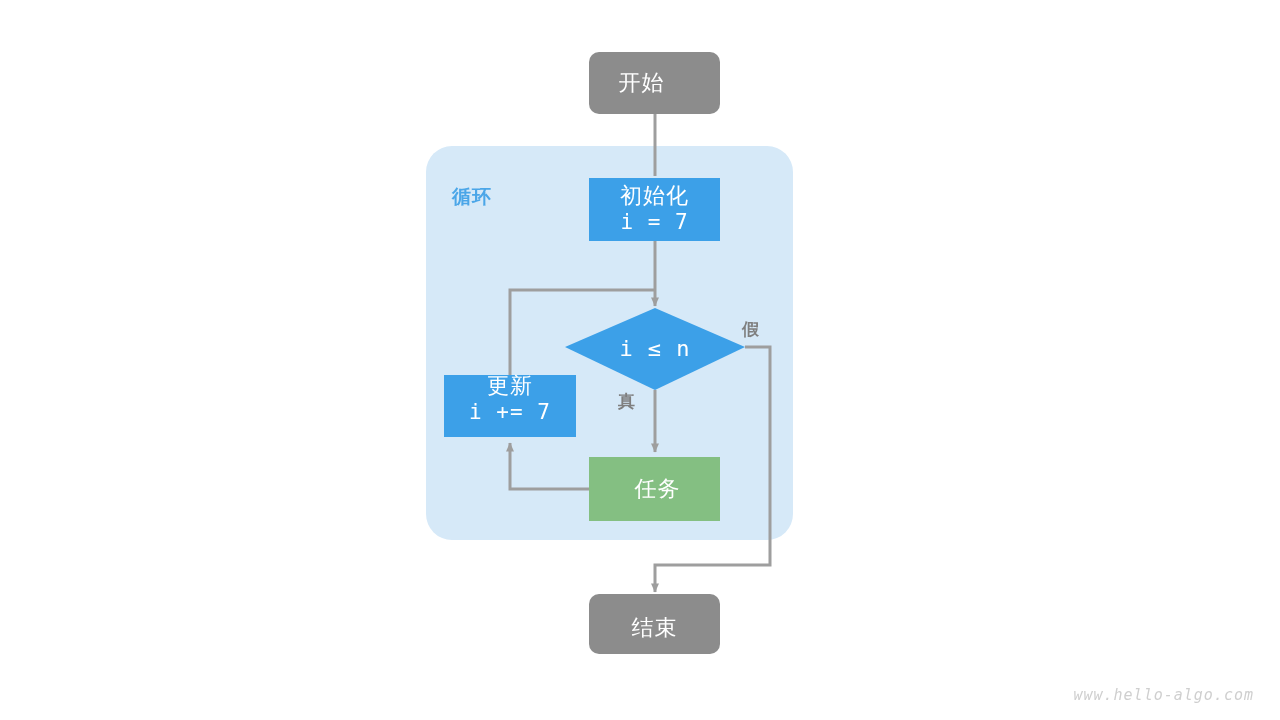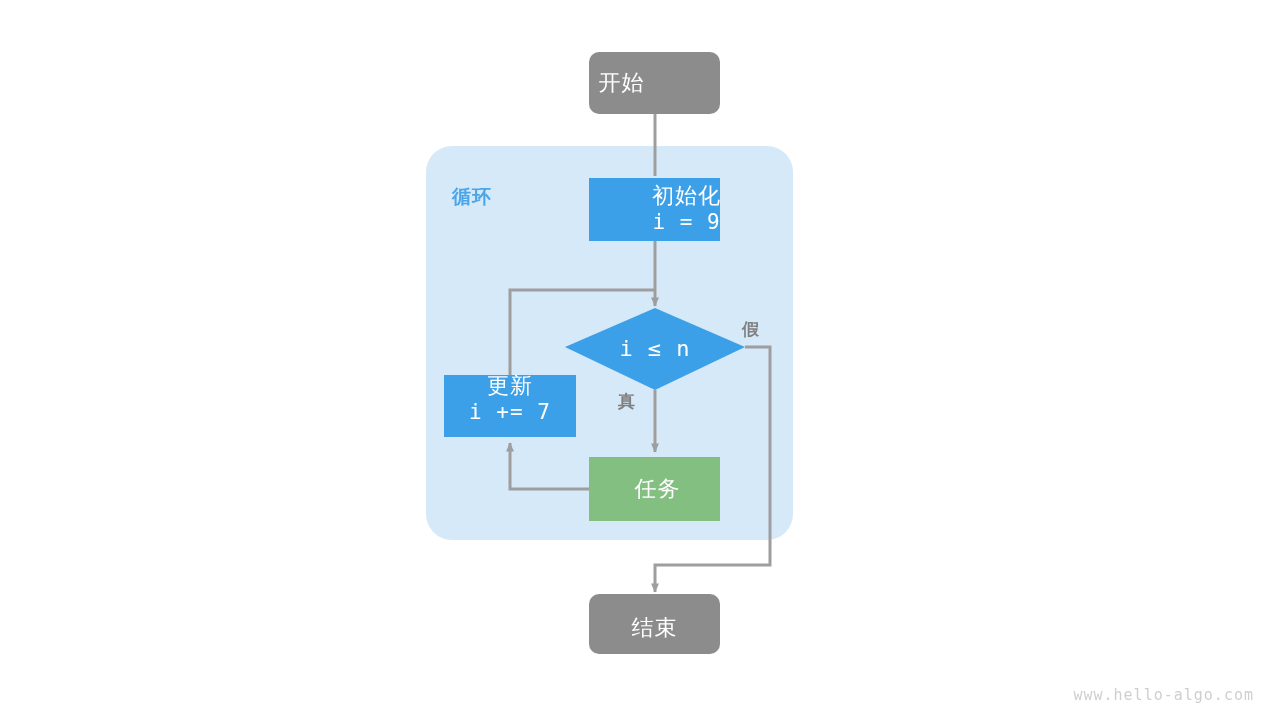--- a/index.html
+++ b/index.html
@@ -64,20 +64,21 @@
   }
   .watermark {
     position: absolute;
     right: 26px;
     bottom: 16px;
     color: #cfcfcf;
     font-family: "DejaVu Sans Mono", "Liberation Mono", monospace;
     font-size: 15px;
     letter-spacing: 1px;
     pointer-events: none;
+    font-style: italic;
   }
 </style>
 </head>
 <body>
 
 <svg id="canvas" viewBox="0 0 1280 720" xmlns="http://www.w3.org/2000/svg">
   <defs>
     <marker id="arrowhead" markerWidth="10" markerHeight="8" refX="8.6" refY="4" orient="auto" markerUnits="userSpaceOnUse">
       <path d="M0,0 L9,4 L0,8 z" fill="#9e9e9e"></path>
     </marker>
@@ -105,27 +106,27 @@
 
   <rect x="444" y="375" width="132" height="62" fill="#3ca0e8"></rect>
 
   <rect x="589" y="457" width="131" height="64" fill="#84bf82"></rect>
 
   <rect x="589" y="594" width="131" height="60" rx="10" ry="10" fill="#8c8c8c"></rect>
 </svg>
 
 <div class="group-label" style="left:452px; top:184px;">循环</div>
 
-<div class="node-label terminal-label" style="left:556px; top:52px; width:131px; height:62px;">
+<div class="node-label terminal-label" style="left:576px; top:52px; width:131px; height:62px;">
   <span class="cn">开始</span>
 </div>
 
-<div class="node-label" style="left:589px; top:178px; width:131px; height:63px;padding-left:32px;">
+<div class="node-label" style="left:589px; top:178px; width:131px; height:63px;">
   <span class="cn">初始化</span>
-  <span class="code">i = 9</span>
+  <span class="code">i = 7</span>
 </div>
 
 <div class="node-label diamond-label" style="left:565px; top:308px; width:180px; height:82px;">
   <span class="code">i ≤ n</span>
 </div>
 
 <div class="node-label" style="left:444px; top:375px; width:132px; height:48px;">
   <span class="cn">更新</span>
   <span class="code">i += 7</span>
 </div>

